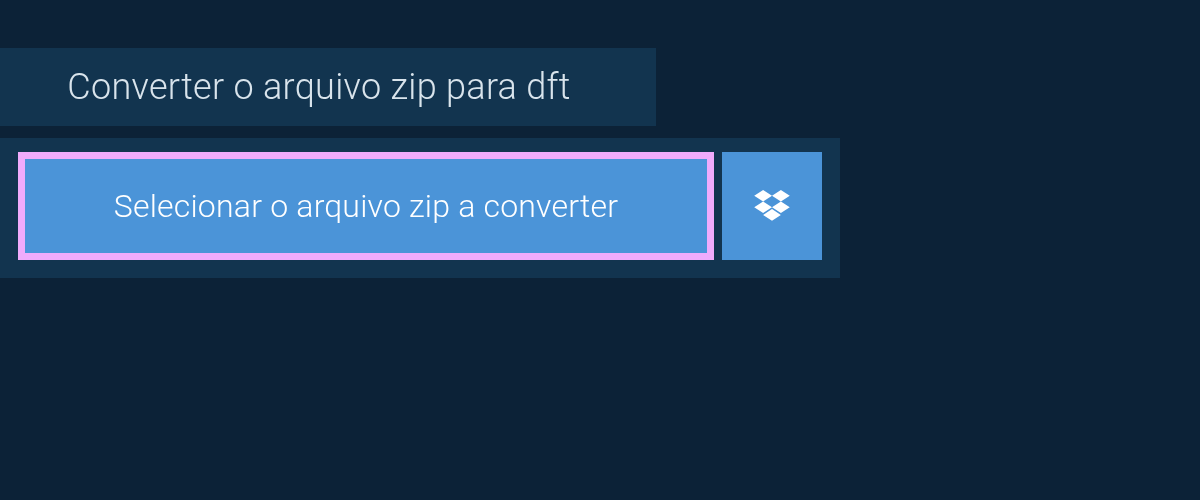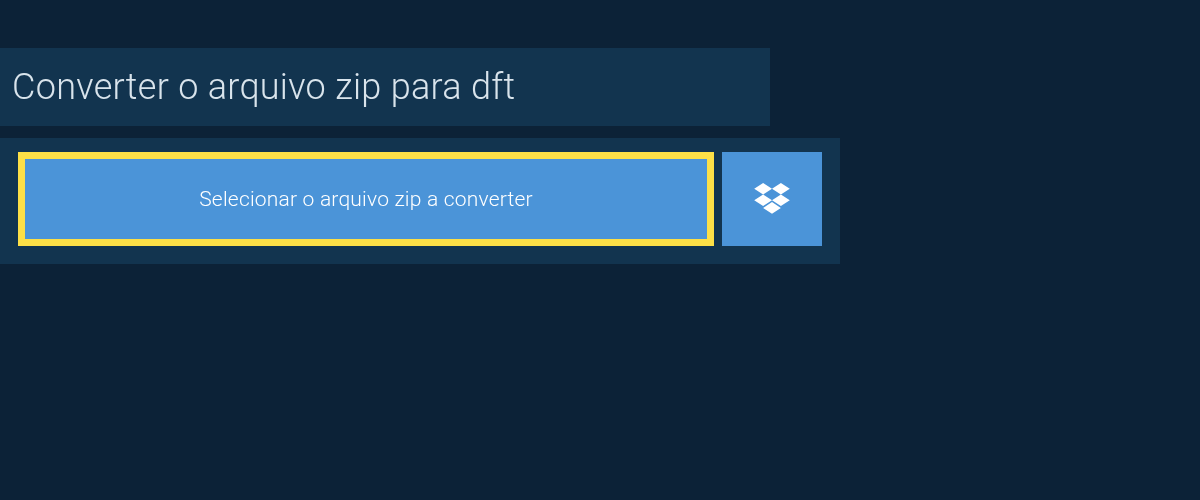--- a/index.html
+++ b/index.html
@@ -16,42 +16,43 @@
     }
     .container {
       padding: 0;
     }
     .title-bar {
       background: #12344f;
       display: inline-block;
       padding: 18px 30px 18px 12px;
       margin-top: 48px;
       margin-left: 0;
-      width: 770px;
+      width: 656px;
+      text-align: center;
     }
     .title-text {
       color: #d9e4ec;
       font-size: 36px;
       font-weight: 300;
       letter-spacing: 0.3px;
     }
     .button-section {
       background: #12344f;
       margin-top: 12px;
       margin-left: 0;
       width: 840px;
       padding: 14px 18px 18px 18px;
       display: flex;
       gap: 8px;
     }
     .select-button {
       background: #4b94d8;
-      border: 7px solid #fde047;
+      border: 7px solid #f0abfc;
       color: #ffffff;
-      font-size: 21px;
+      font-size: 32px;
       font-weight: 300;
       padding: 28px 40px;
       flex: 1;
       cursor: pointer;
       text-align: center;
       font-family: inherit;
       letter-spacing: 0.2px;
     }
     .dropbox-button {
       background: #4b94d8;

